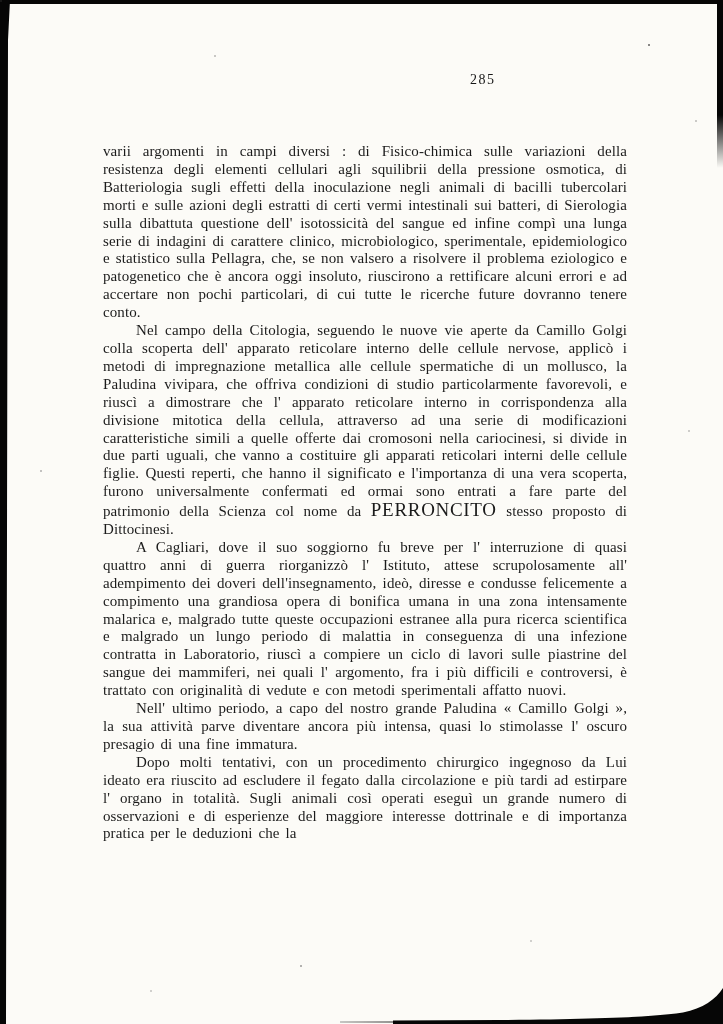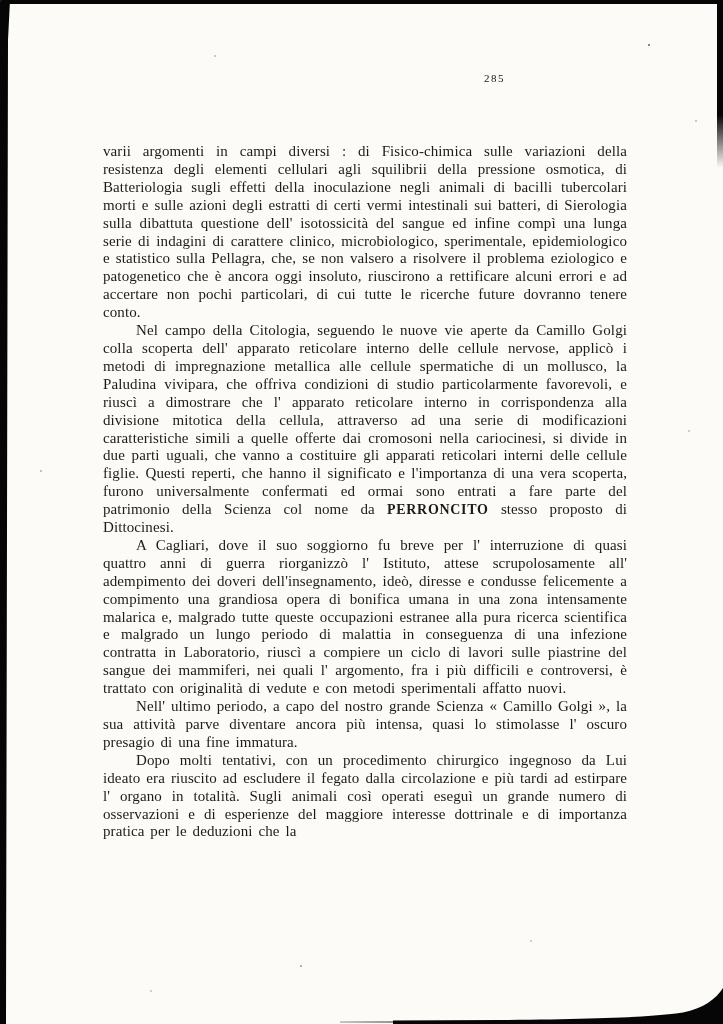--- a/index.html
+++ b/index.html
@@ -47,23 +47,23 @@
       695px 120px 0 rgba(90,90,90,.30),
       40px 470px 0 rgba(90,90,90,.35),
       688px 430px 0 rgba(100,100,100,.30),
       300px 965px 0 rgba(70,70,70,.40),
       150px 990px 0 rgba(110,110,110,.30),
       530px 940px 0 rgba(110,110,110,.30);
   }
   
   .pagenum {
     position: absolute;
-    left: 484px;
+    left: 470px;
     top: 72px;
-    font-size: 11px;
+    font-size: 14px;
     letter-spacing: 1.5px;
     color: #171717;
   }
   .text-block {
     position: absolute;
     left: 103px;
     top: 106px;
     width: 524px;
     text-align: justify;
     font-size: 15px;
@@ -73,22 +73,22 @@
   }
   .text-block p {
     margin: 0;
     text-indent: 33px;
   }
   .text-block p.continuation {
     text-indent: 0;
     margin-top: 37px;
   }
   .author-name {
-    font-weight: bold;
-    font-size: 14px;
+    font-weight: normal;
+    font-size: 19px;
     letter-spacing: 0.7px;
   }
 </style>
 </head>
 <body>
 
 <div class="scan">
 
   <div class="edge-top"></div>
   <svg class="edge-left-svg" width="14" height="1024" aria-hidden="true">
@@ -100,17 +100,17 @@
     <path d="M393,38.5 L500,38 C590,37.2 650,35.5 683,30.5 C703,26.5 716,17 723,6 L723,42 L393,42 Z" fill="#060606"></path>
   </svg>
   <div class="noise"></div>
 
   <div class="pagenum">285</div>
 
   <div class="text-block">
     <p class="continuation">varii argomenti in campi diversi : di Fisico-chimica sulle variazioni della resistenza degli elementi cellulari agli squilibrii della pressione osmotica, di Batteriologia sugli effetti della inoculazione negli animali di bacilli tubercolari morti e sulle azioni degli estratti di certi vermi intestinali sui batteri, di Sierologia sulla dibattuta questione dell' isotossicità del sangue ed infine compì una lunga serie di indagini di carattere clinico, microbiologico, sperimentale, epidemiologico e statistico sulla Pellagra, che, se non valsero a risolvere il problema eziologico e patogenetico che è ancora oggi insoluto, riuscirono a rettificare alcuni errori e ad accertare non pochi particolari, di cui tutte le ricerche future dovranno tenere conto.</p>
     <p><span>Nel campo della Citologia, seguendo le nuove vie aperte da Camillo Golgi colla scoperta dell' apparato reticolare interno delle cellule nervose, applicò i metodi di impregnazione metallica alle cellule spermatiche di un mollusco, la Paludina vivipara, che offriva condizioni di studio particolarmente favorevoli, e riuscì a dimostrare che l' apparato reticolare interno in corrispondenza alla divisione mitotica della cellula, attraverso ad una serie di modificazioni caratteristiche simili a quelle offerte dai cromosoni nella cariocinesi, si divide in due parti uguali, che vanno a costituire gli apparati reticolari interni delle cellule figlie. Questi reperti, che hanno il significato e l'importanza di una vera scoperta, furono universalmente confermati ed ormai sono entrati a fare parte del patrimonio della Scienza col nome da </span><span class="author-name">PERRONCITO</span><span> stesso proposto di Dittocinesi.</span></p>
     <p>A Cagliari, dove il suo soggiorno fu breve per l' interruzione di quasi quattro anni di guerra riorganizzò l' Istituto, attese scrupolosamente all' adempimento dei doveri dell'insegnamento, ideò, diresse e condusse felicemente a compimento una grandiosa opera di bonifica umana in una zona intensamente malarica e, malgrado tutte queste occupazioni estranee alla pura ricerca scientifica e malgrado un lungo periodo di malattia in conseguenza di una infezione contratta in Laboratorio, riuscì a compiere un ciclo di lavori sulle piastrine del sangue dei mammiferi, nei quali l' argomento, fra i più difficili e controversi, è trattato con originalità di vedute e con metodi sperimentali affatto nuovi.</p>
-    <p>Nell' ultimo periodo, a capo del nostro grande Scienza « Camillo Golgi », la sua attività parve diventare ancora più intensa, quasi lo stimolasse l' oscuro presagio di una fine immatura.</p>
+    <p>Nell' ultimo periodo, a capo del nostro grande Paludina « Camillo Golgi », la sua attività parve diventare ancora più intensa, quasi lo stimolasse l' oscuro presagio di una fine immatura.</p>
     <p>Dopo molti tentativi, con un procedimento chirurgico ingegnoso da Lui ideato era riuscito ad escludere il fegato dalla circolazione e più tardi ad estirpare l' organo in totalità. Sugli animali così operati eseguì un grande numero di osservazioni e di esperienze del maggiore interesse dottrinale e di importanza pratica per le deduzioni che la</p>
   </div>
 
 </div>
 
 </body></html>

